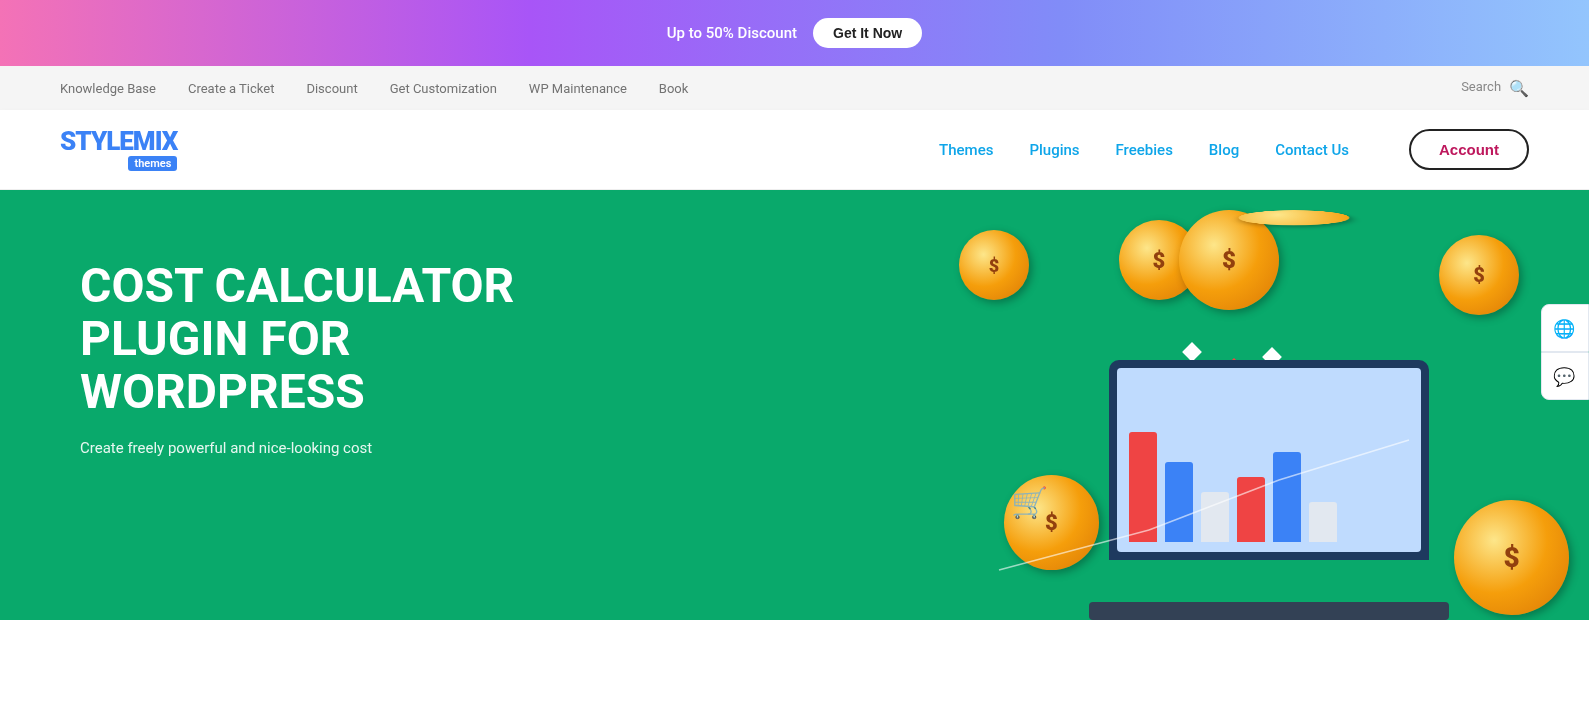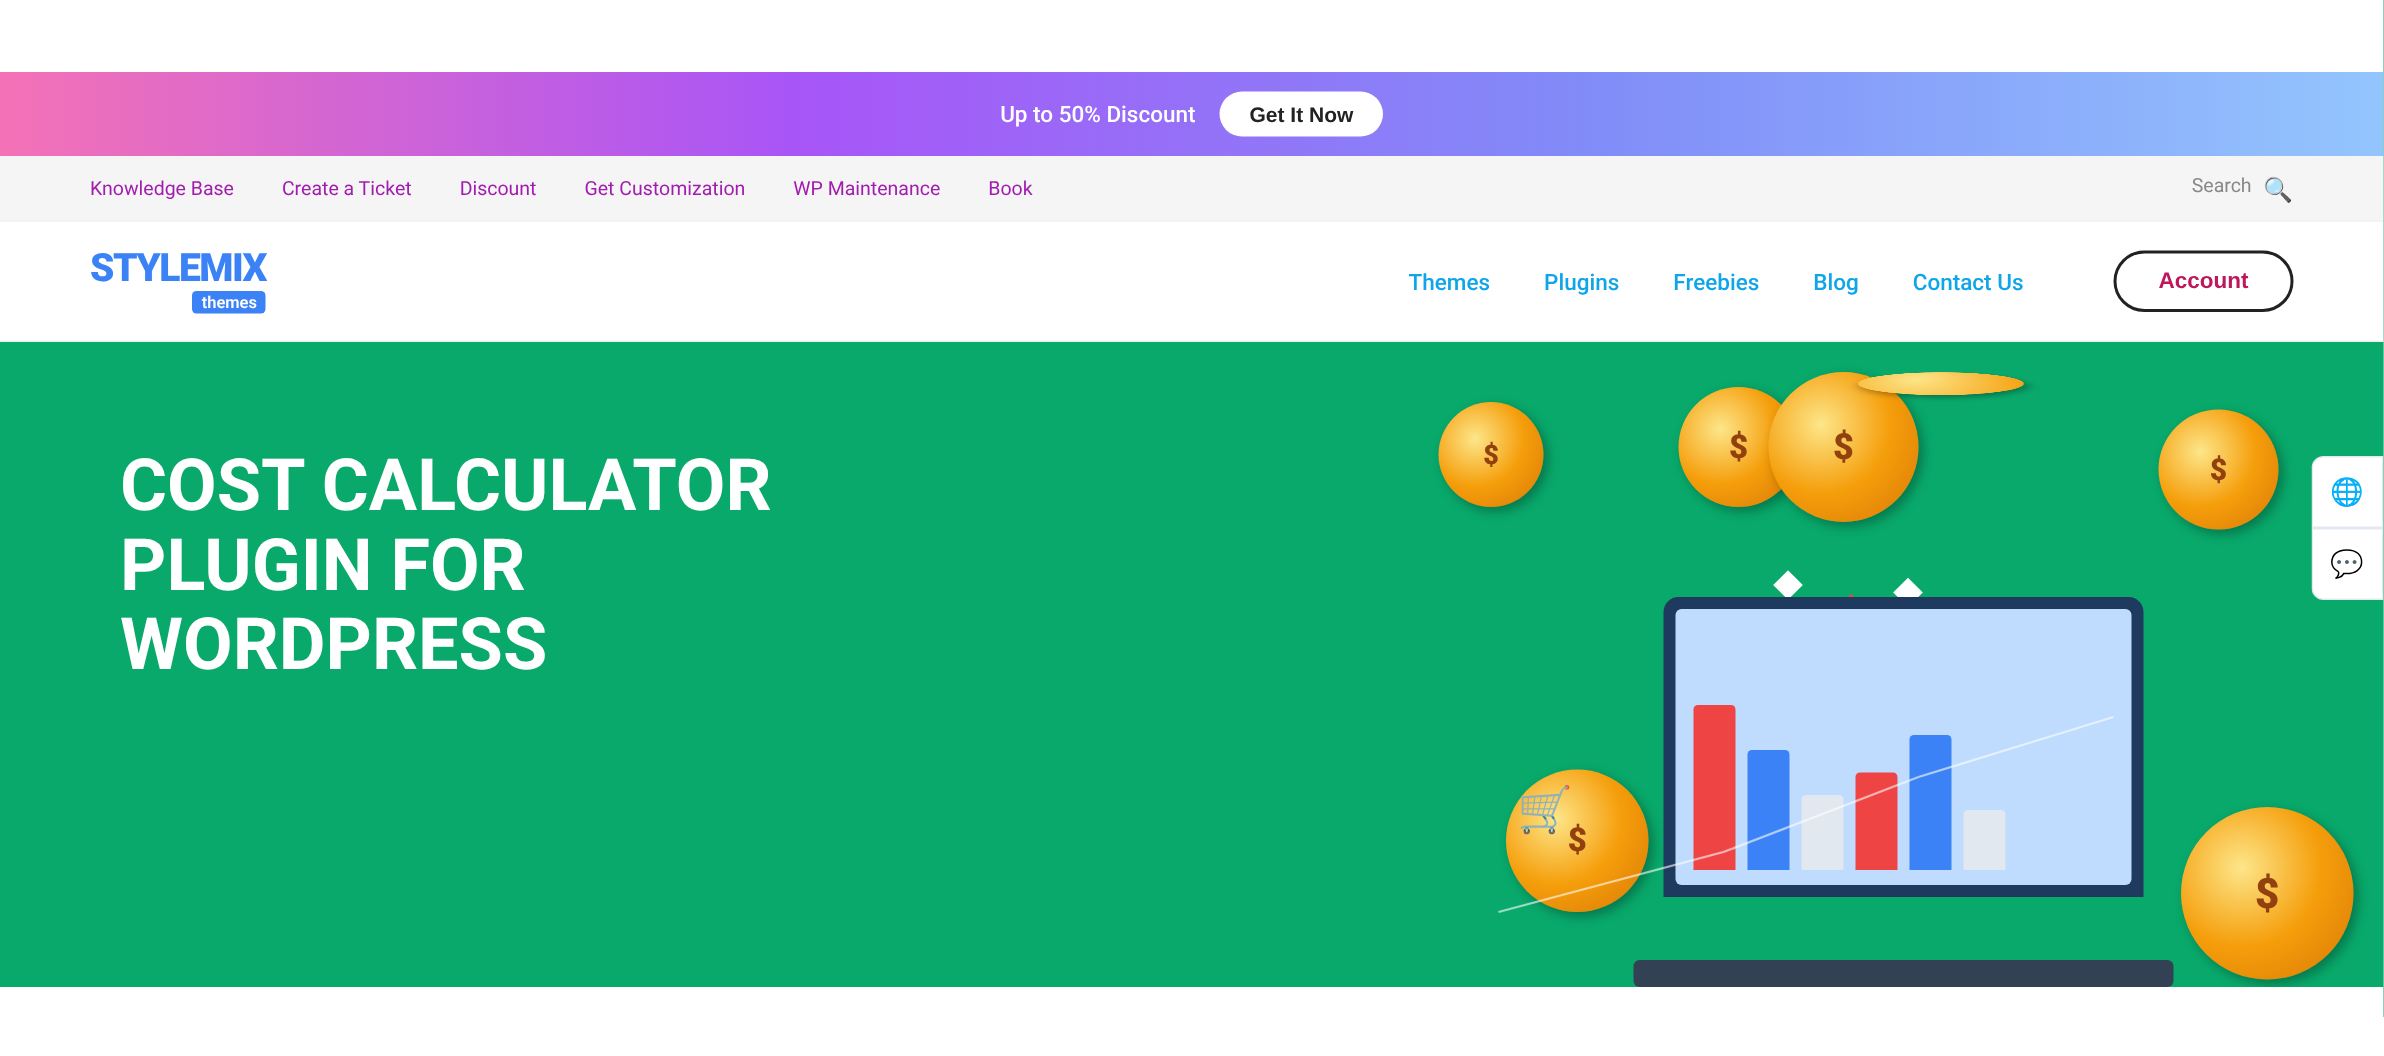--- a/index.html
+++ b/index.html
@@ -1,26 +1,25 @@
 <!DOCTYPE html>
 <html><head>
   <meta charset="utf-8">
   <style>
     * { margin: 0; padding: 0; box-sizing: border-box; }
     body { font-family: -apple-system, BlinkMacSystemFont, 'Segoe UI', Roboto, sans-serif; overflow-x: hidden; }
 
     
     .top-banner {
       background: linear-gradient(to right, #f472b6, #a855f7, #818cf8, #93c5fd);
-      height: 56px;
+      height: 66px;
       display: flex;
       align-items: center;
       justify-content: center;
       gap: 16px;
-      margin-top: 48px;
     }
     .banner-text {
       color: white;
       font-size: 15px;
       font-weight: 500;
     }
     .banner-btn {
       background: white;
       border: none;
       border-radius: 25px;
@@ -35,21 +34,21 @@
     .secondary-nav {
       background: #f5f5f5;
       height: 44px;
       display: flex;
       align-items: center;
       padding: 0 60px;
       gap: 32px;
     }
     .secondary-nav a {
       text-decoration: none;
-      color: #a21caf;
+      color: #737373;
       font-size: 13px;
     }
     .secondary-nav .search-area {
       margin-left: auto;
       display: flex;
       gap: 8px;
       color: #888;
       font-size: 13px;
     }
     .search-icon-char {
@@ -302,20 +301,21 @@
     <li><a href="#">Contact Us</a></li>
   </ul>
   <button class="account-btn">Account</button>
 </nav>
 
 <section class="hero">
   <div class="hero-text">
     <h1 class="hero-title">
       COST CALCULATOR<br>PLUGIN FOR<br>WORDPRESS
     </h1>
+    <p class="hero-subtitle">Create freely powerful and nice-looking cost</p>
   </div>
 
   <div class="hero-illustration">
 
     <div class="coin coin-1">$</div>
     <div class="coin" style="width:100px;height:100px;right:310px;top:20px;font-size:24px;position:absolute;">$</div>
     <div class="coin" style="width:70px;height:70px;right:560px;top:40px;font-size:18px;position:absolute;">$</div>
     <div class="coin" style="width:80px;height:80px;right:70px;top:45px;font-size:20px;position:absolute;">$</div>
     <div class="coin" style="width:95px;height:95px;right:490px;bottom:50px;font-size:22px;position:absolute;">$</div>
     <div class="coin" style="width:115px;height:115px;right:20px;bottom:5px;font-size:28px;position:absolute;">$</div>

